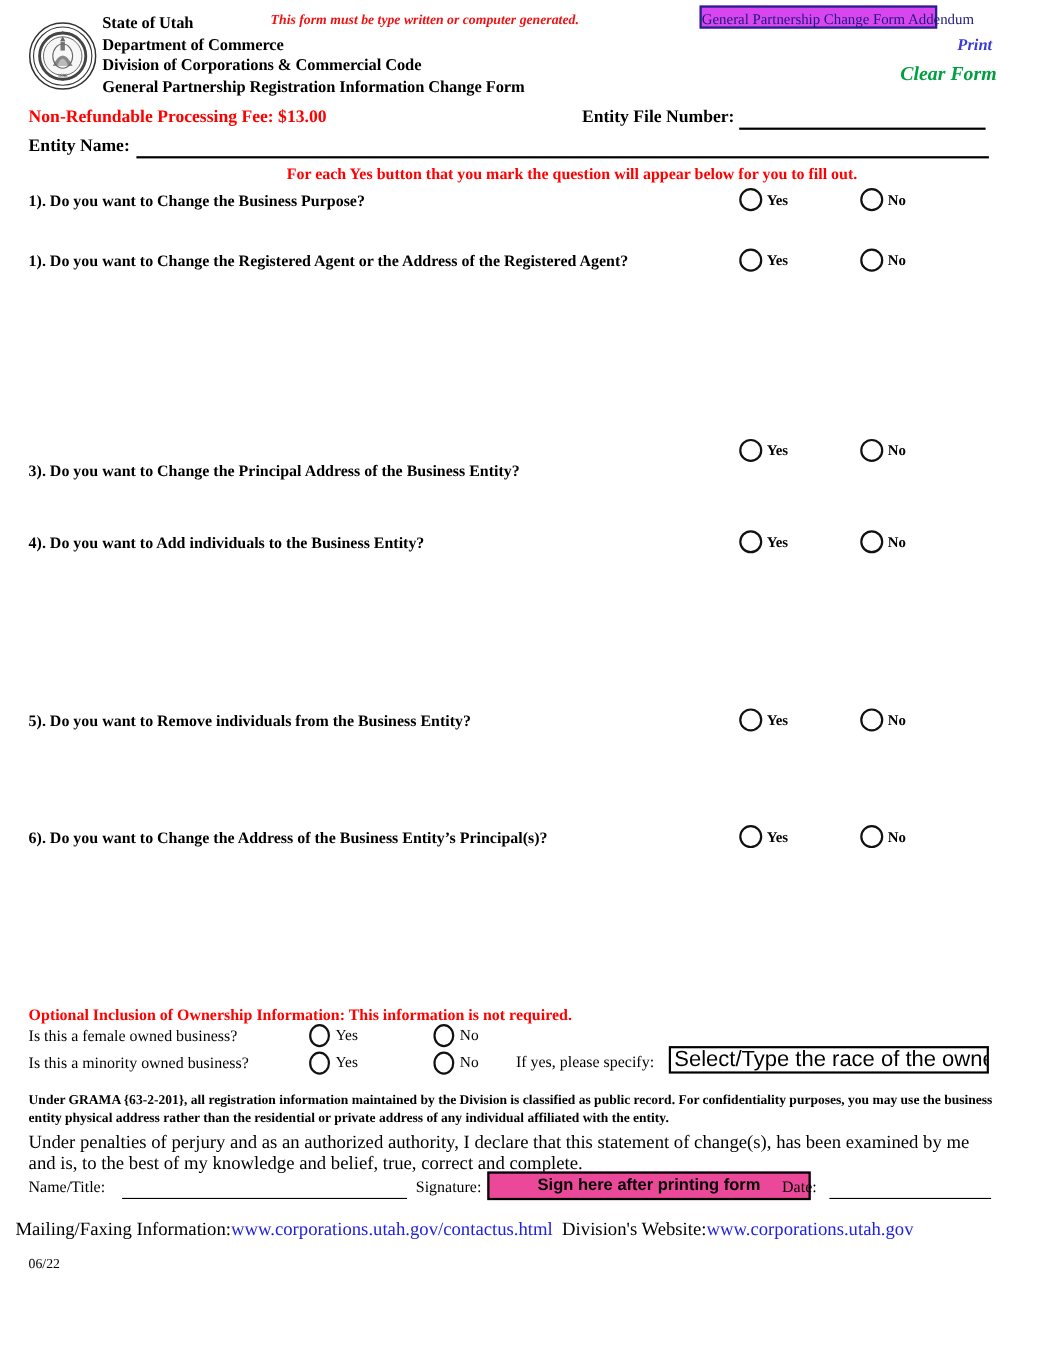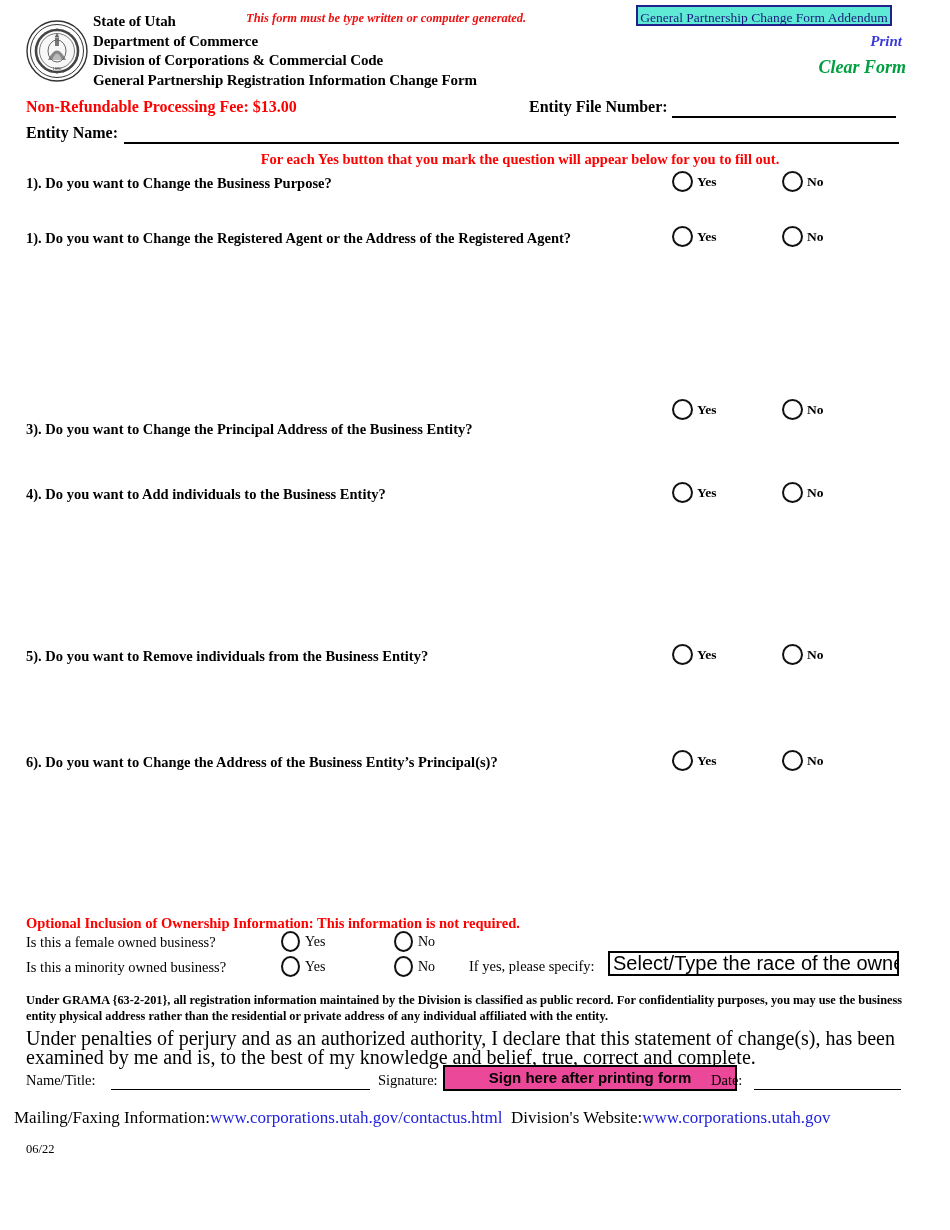--- a/index.html
+++ b/index.html
@@ -40,24 +40,24 @@
   #typewritten-note {
     left: 246px; top: 11px;
     font-size: 12.5px;
     font-weight: bold;
     font-style: italic;
     color: #ee1111;
     white-space: nowrap;
   }
   #addendum-btn {
     left: 636px; top: 5px;
-    width: 256px;
+    width: 216px;
     height: 21px;
     border: 2px solid #22228c;
-    background: #5eead4;
+    background: #d946ef;
     color: #1a1a7a;
     font-size: 13.5px;
     line-height: 21px;
     text-align: center;
     white-space: nowrap;
     cursor: pointer;
     box-sizing: border-box;
   }
   #print-btn {
     left: 0px; top: 33px;
@@ -206,21 +206,21 @@
   #grama {
     left: 26px; top: 993px;
     width: 880px;
     font-size: 12.3px;
     font-weight: bold;
     line-height: 15.5px;
   }
   #perjury {
     left: 26px; top: 1029px;
     width: 876px;
-    font-size: 20px;
+    font-size: 17px;
     line-height: 19px;
   }
 
   
   #name-title-label {
     left: 26px; top: 1072px;
     font-size: 14.5px;
     white-space: nowrap;
   }
   #name-title-rule {

